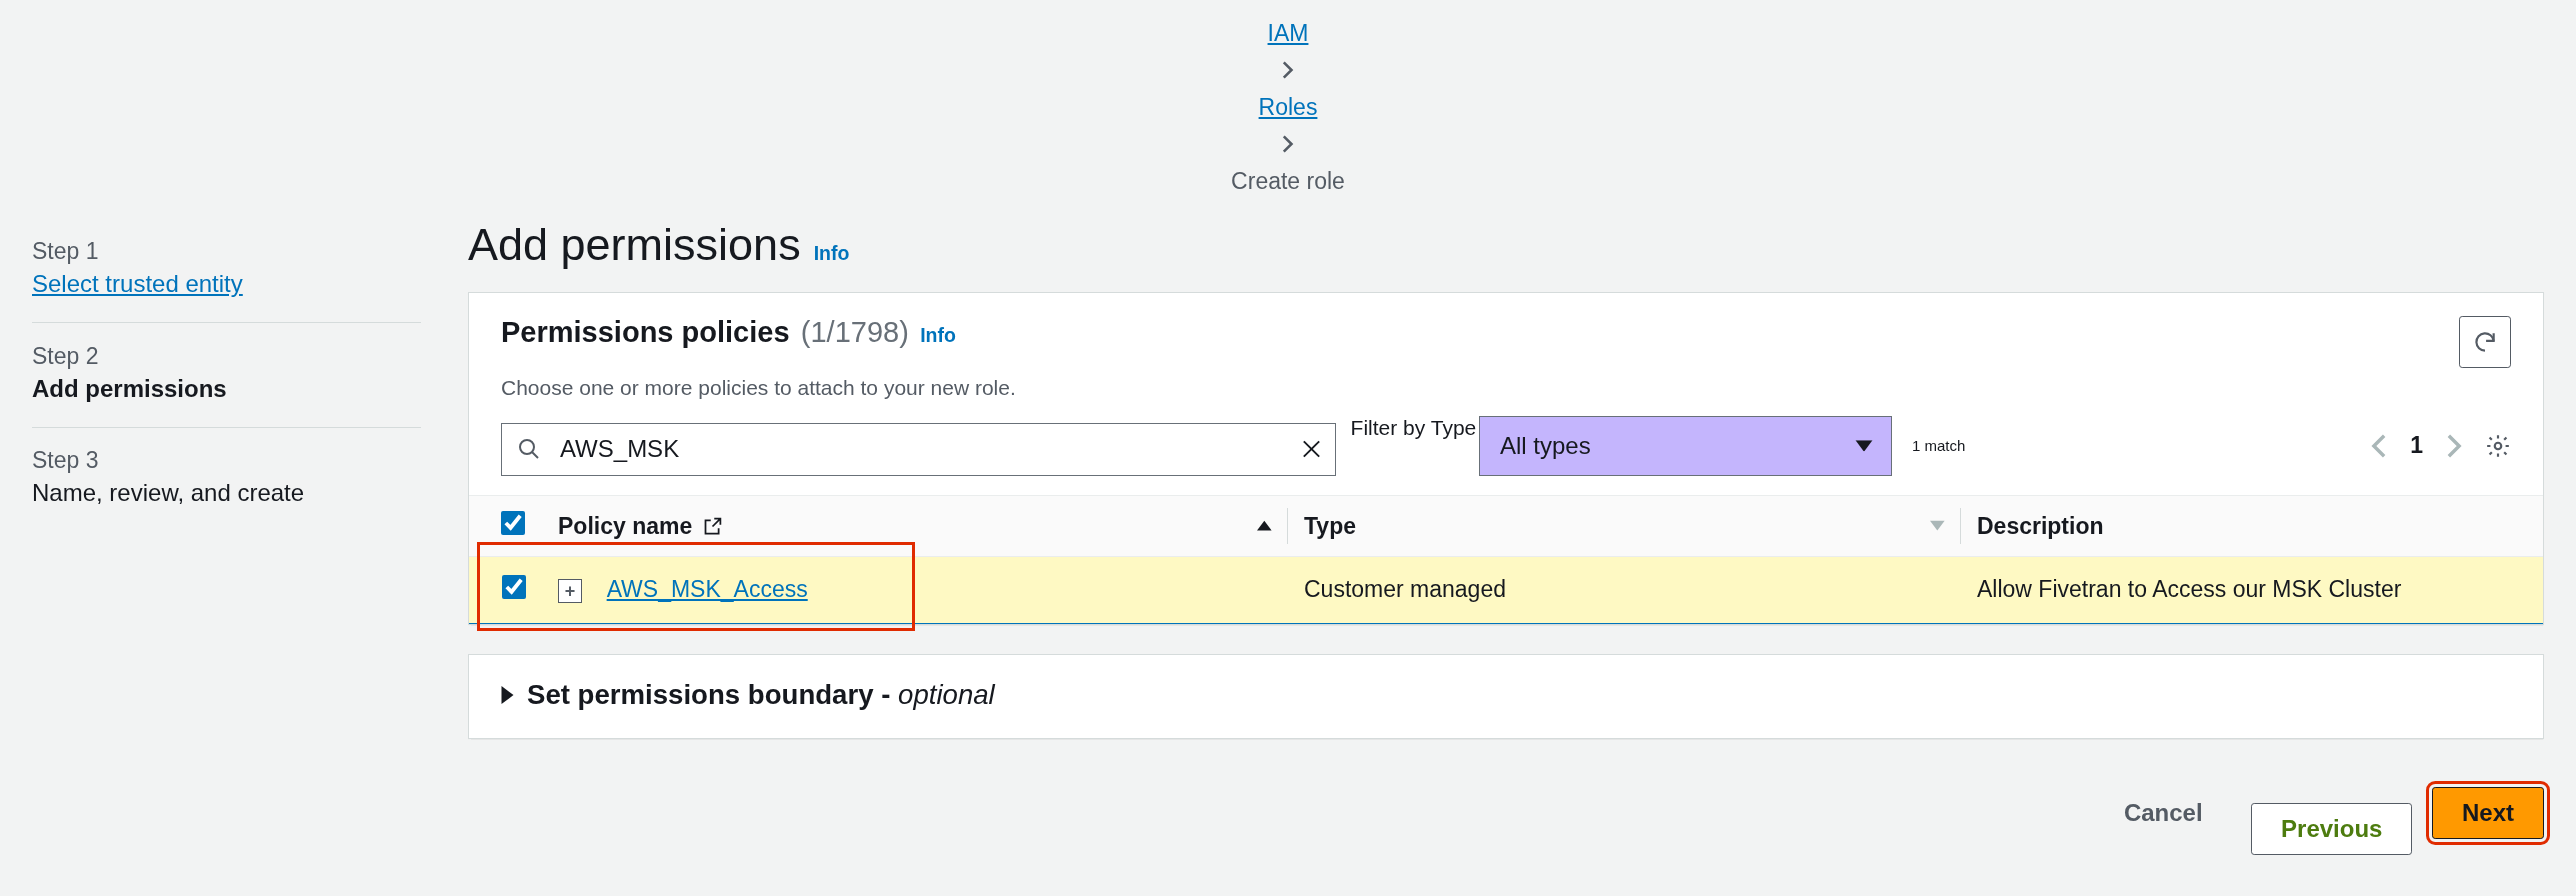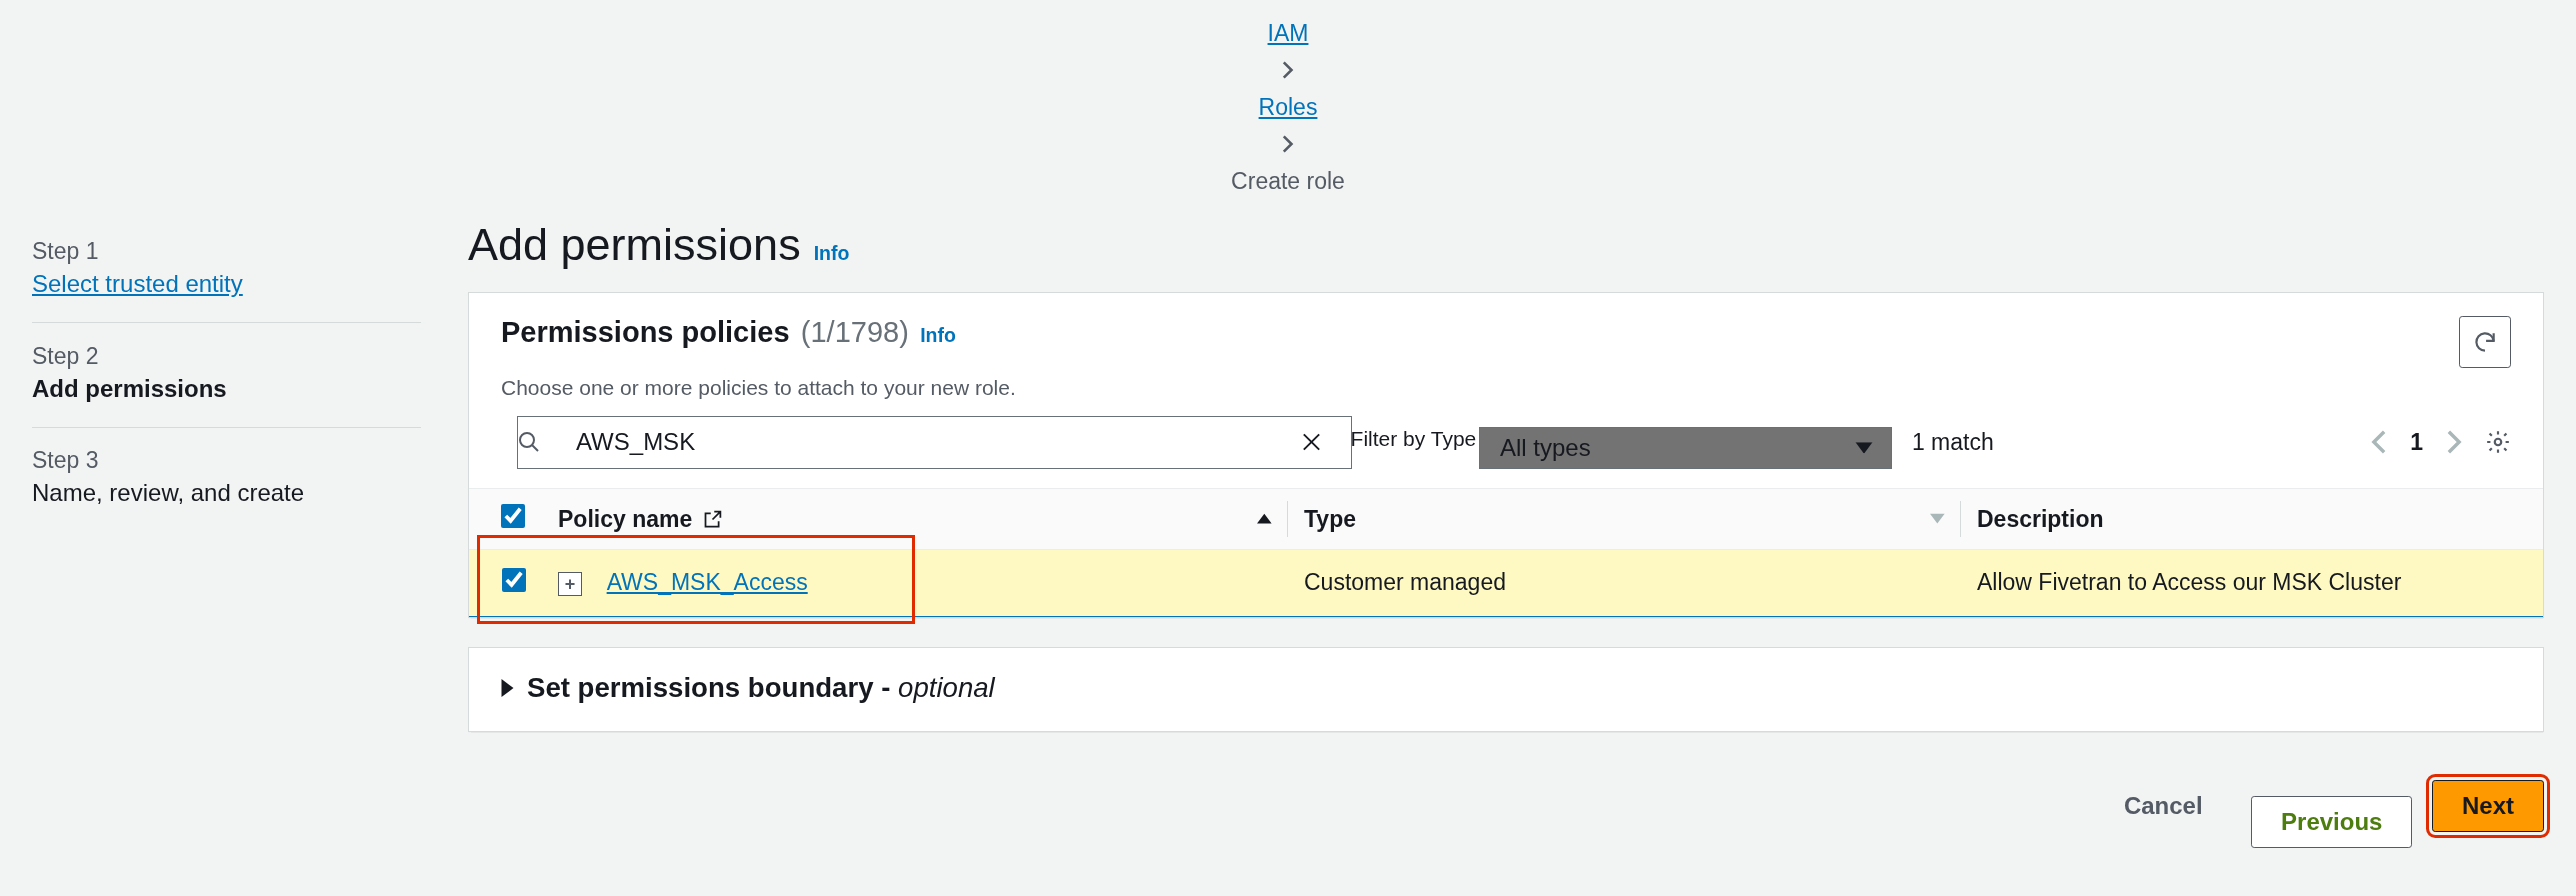--- a/index.html
+++ b/index.html
@@ -97,47 +97,46 @@
     flex: 0 0 835px;
   }
   .search-input {
     width: 100%;
     height: 53px;
     border: 0.8px solid #687078;
     padding: 0 71px 0 58px;
     font-size: 24px;
     background: #fff;
     color: #16191f;
-    margin-left: 16px;
   }
   .search-wrap .magnify {
     position: absolute; left: 16px; top: 50%; transform: translateY(-50%);
     color: #545b64;
   }
   .search-wrap .clear-btn {
     position: absolute; right: 13px; top: 50%; transform: translateY(-50%);
     background: none; border: none; cursor: pointer; color: #16191f; font-size:24px;
   }
 
   .filter-stack { display: flex; flex-direction: row; gap: 3.2px; }
   .filter-label { font-size: 21px; color: #16191f; }
   .select {
-    height: 42px; width: 413px;
+    height: 60px; width: 413px;
     border: 0.8px solid #687078;
-    background: #737373;
+    background: #c4b5fd;
     padding: 0 49px 0 19.5px;
     font-size: 24px;
     position: relative;
     display: flex; align-items: center;
     cursor: pointer;
   }
   .select .tri {
     position: absolute; right: 18px; top: 50%; transform: translateY(-50%);
   }
-  .match-text { font-size: 23px; color: #16191f; align-self: center; padding-bottom: 0; margin-left: 4.9px; }
+  .match-text { font-size: 15px; color: #16191f; align-self: center; padding-bottom: 0; margin-left: 4.9px; }
 
   .pager {
     margin-left: auto;
     display: flex;
     align-items: center;
     gap: 23px;
     color: #545b64;
     align-self: center;
   }
   .pager .pg { font-size: 23px; }

